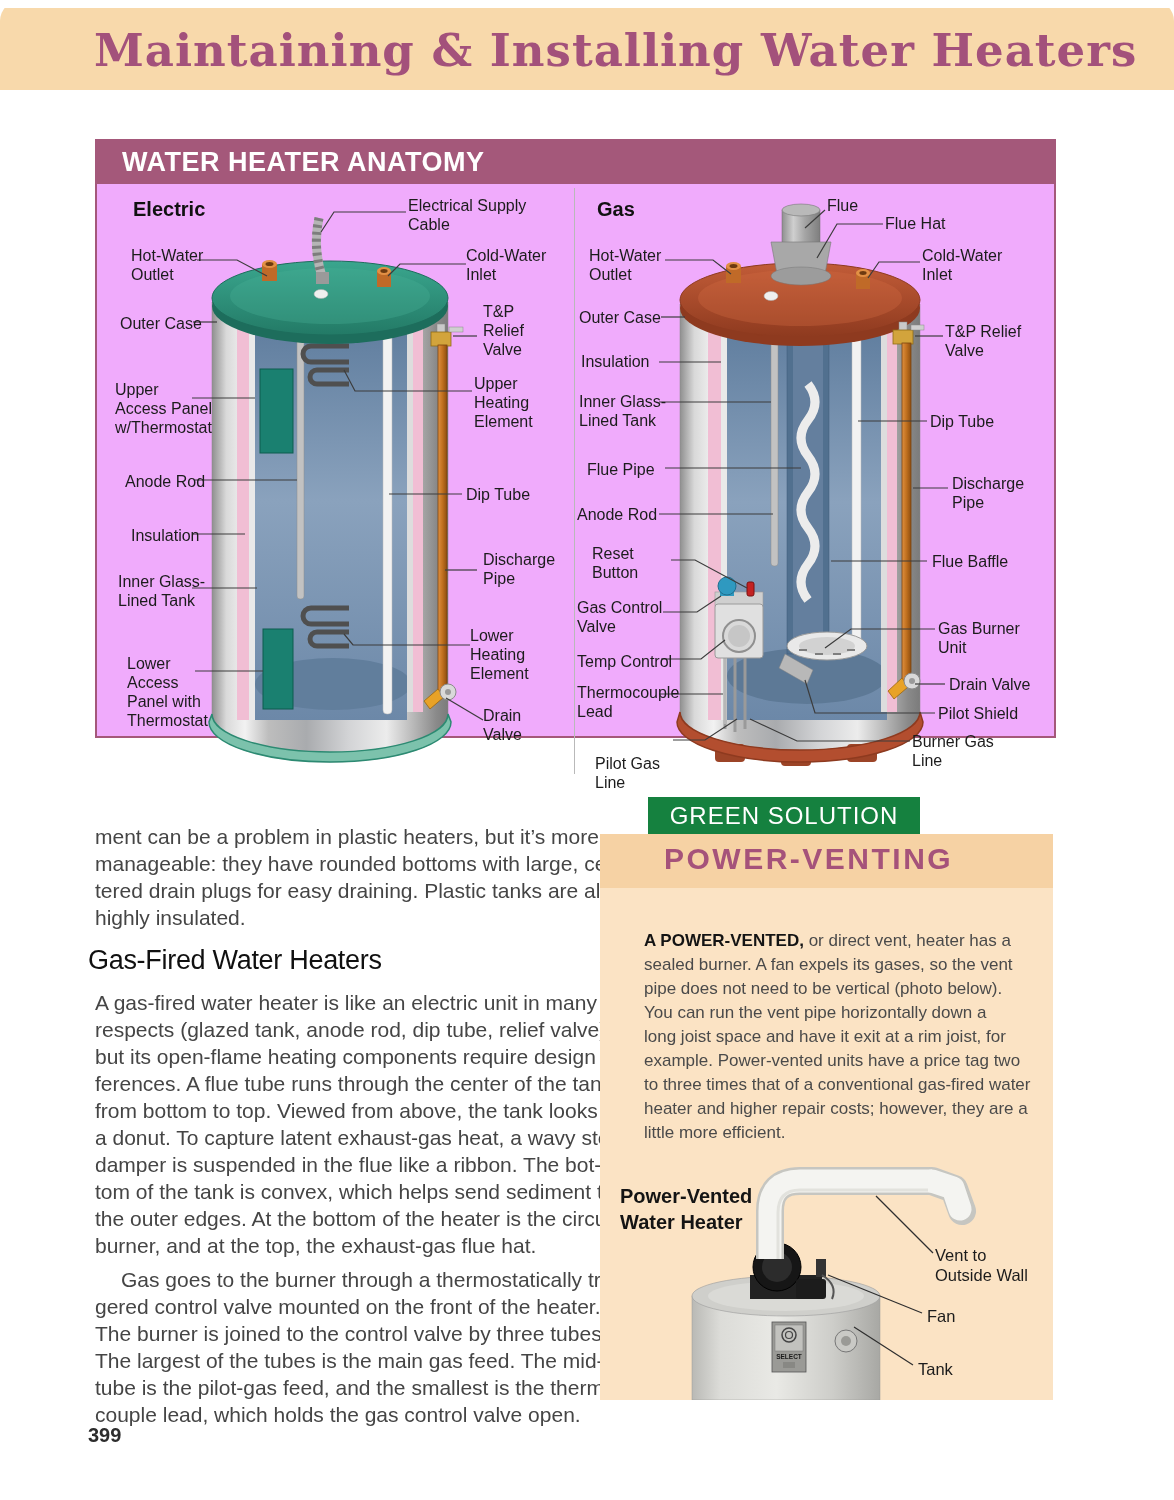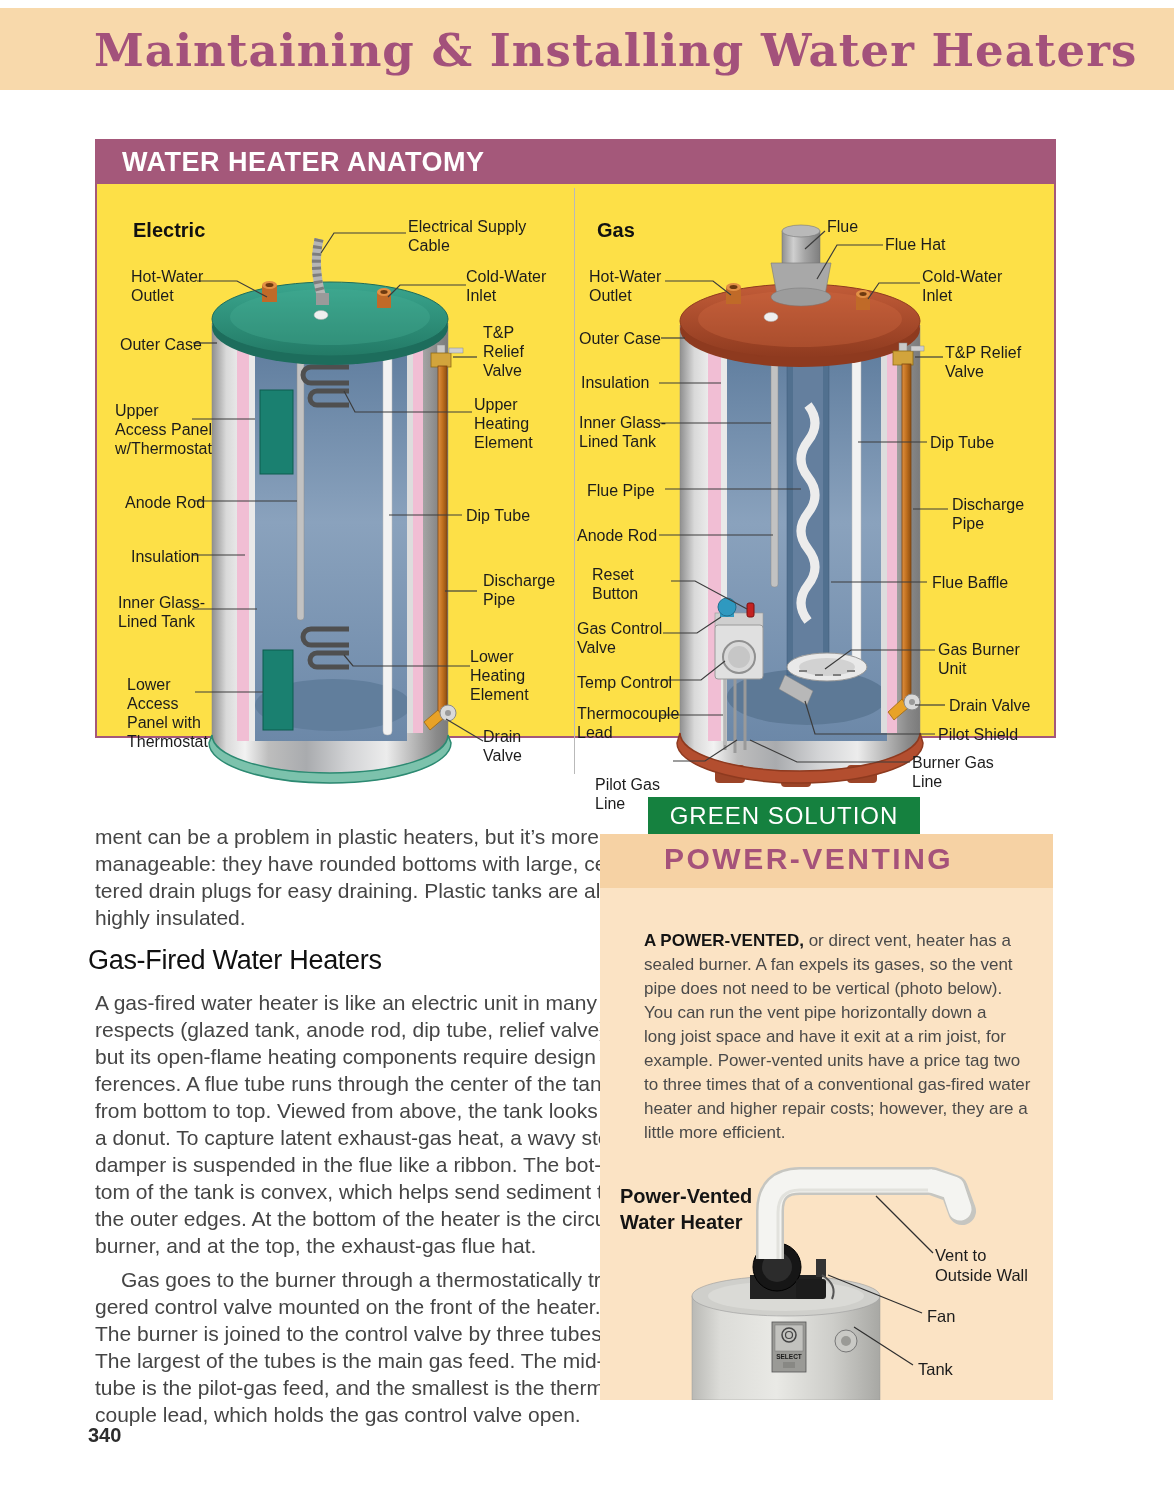--- a/index.html
+++ b/index.html
@@ -1,30 +1,30 @@
 <!DOCTYPE html>
 <html><head>
 <meta charset="utf-8">
 <style>
   html,body{margin:0;padding:0;}
   body{width:1174px;height:1500px;background:#ffffff;font-family:"Liberation Sans",sans-serif;}
-  .page{position:relative;width:1174px;height:1500px;overflow:hidden;background:#ffffff;}
+  .page{position:relative;width:1174px;height:1500px;overflow:hidden;background:#ffffff;border-radius:21px;}
 
   
   .title-banner{position:absolute;left:0;top:8px;width:1174px;height:82px;background:#f8d9ab;}
   .page-title{position:absolute;left:94px;top:16px;font-family:"DejaVu Serif",serif;font-weight:bold;
     font-size:45px;color:#a3517b;letter-spacing:1px;white-space:pre;}
 
   
   .anatomy-box{position:absolute;left:95px;top:139px;width:961px;height:599px;border:2px solid #a4587a;
-    box-sizing:border-box;background:#fde047;}
+    box-sizing:border-box;background:#f0abfc;}
   .anatomy-header{height:43px;background:#a4587a;color:#ffffff;font-weight:bold;font-size:27px;
     letter-spacing:.5px;line-height:43px;padding-left:25px;}
   .anatomy-content{position:relative;display:flex;height:594px;}
-  .panel{position:relative;width:477px;height:594px;margin-top:21px;}
+  .panel{position:relative;width:477px;height:594px;}
   .panel-divider{width:1px;background:#b9b9b9;margin:4px 0;}
   .panel svg.illo{position:absolute;left:0;top:0;}
   .panel-title{position:absolute;font-size:20px;font-weight:bold;color:#111111;}
   .dlabel{position:absolute;font-size:16px;line-height:19px;color:#1c1c1c;white-space:pre;}
 
   
   .left-col{position:absolute;left:88px;top:816px;width:500px;color:#454545;}
   .left-col p{margin:7px;font-size:21px;line-height:27px;white-space:pre;}
   .body-heading{margin:14px 0 13px 0;font-size:27px;font-weight:normal;color:#101010;letter-spacing:-.3px;}
   .indent{text-indent:26px;}
@@ -480,14 +480,14 @@
       </svg>
       <div class="pv-caption">Power-Vented
 Water Heater</div>
       <div class="plabel" style="left:335px;top:82px">Vent to
 Outside Wall</div>
       <div class="plabel" style="left:327px;top:143px">Fan</div>
       <div class="plabel" style="left:318px;top:196px">Tank</div>
     </div>
   </div>
 
-  <div class="page-number">340</div>
+  <div class="page-number">399</div>
 </div>
 
 </body></html>

